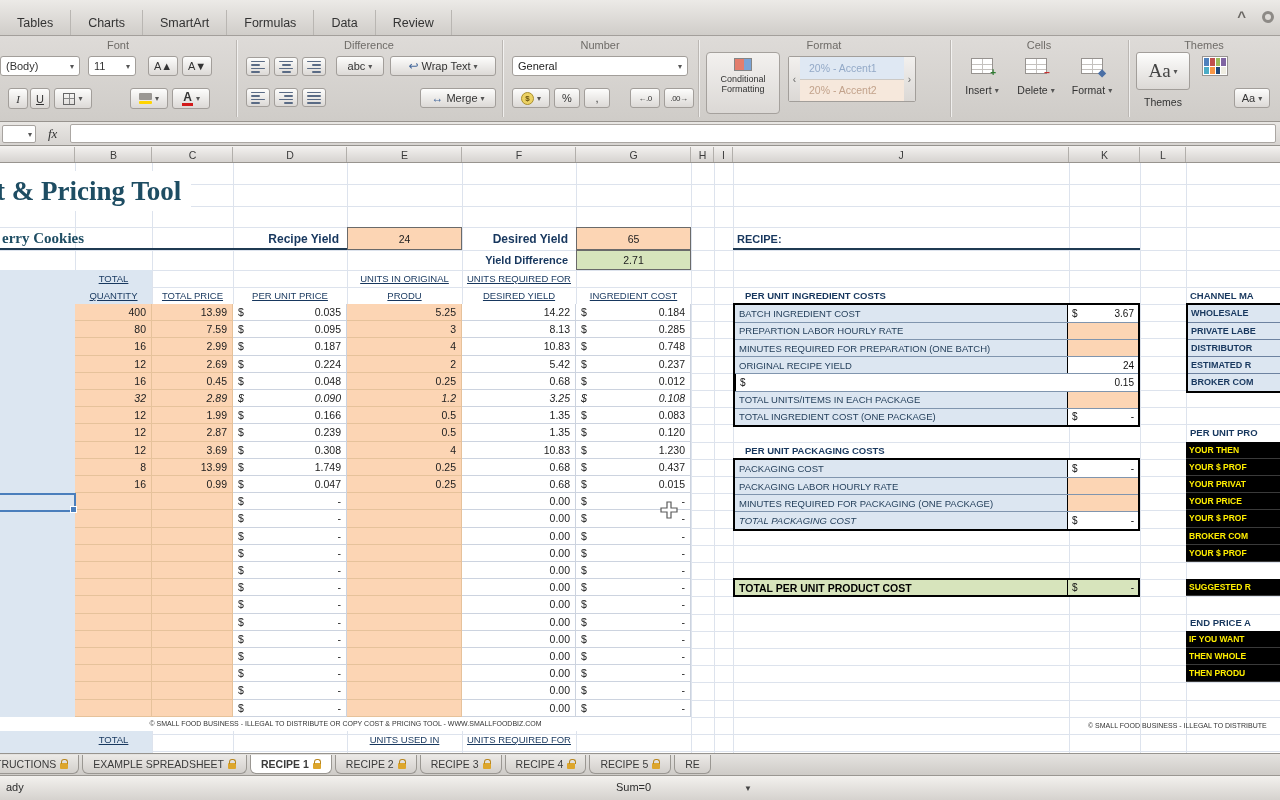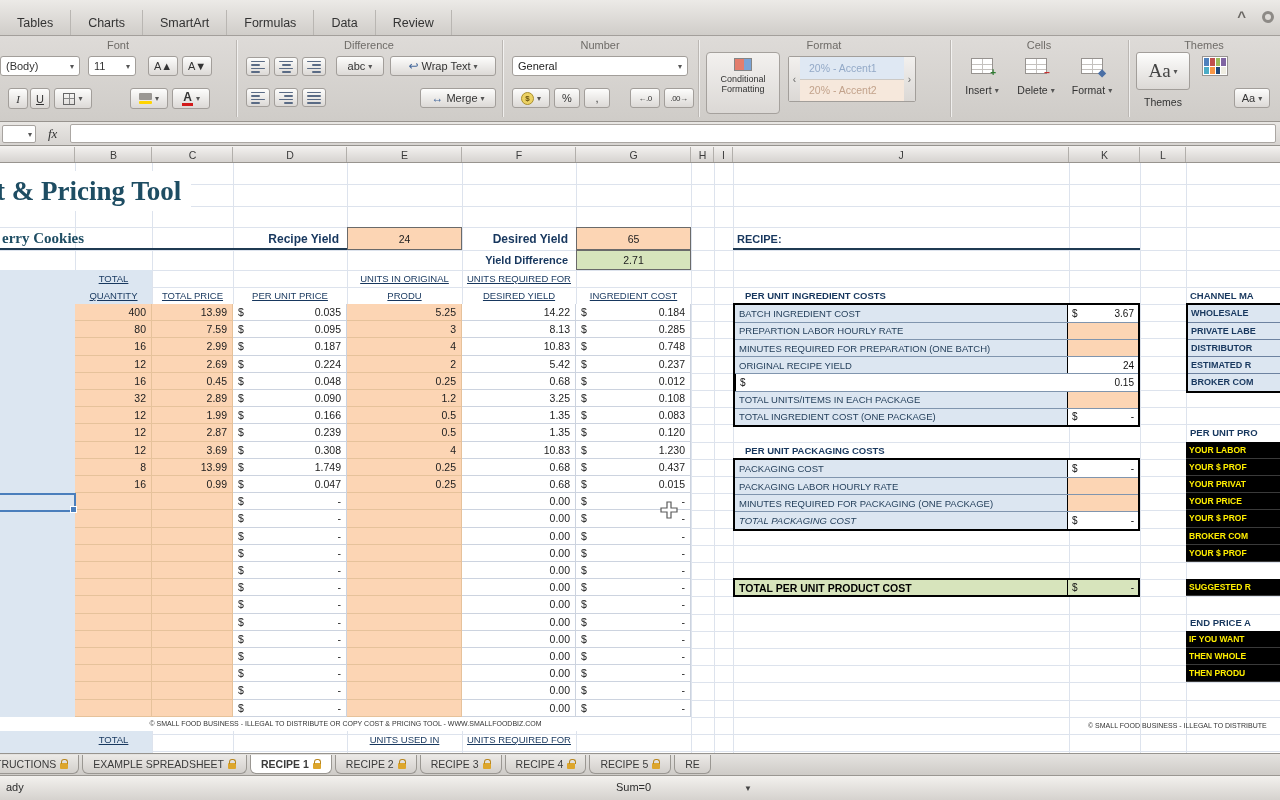--- a/index.html
+++ b/index.html
@@ -520,21 +520,21 @@
             <span>$</span>
             <span>0.048</span>
           </div>
           <div class="cell or num" style="width: 115px;">0.25</div>
           <div class="cell num" style="width: 114px;">0.68</div>
           <div class="cell acct" style="width: 115px;">
             <span>$</span>
             <span>0.012</span>
           </div>
         </div>
-        <div class="trow" style="position: absolute; left: 75px; top: 227px; width: 616px; height: 17.2px;">
+        <div class="trow" style="position: absolute; left: 75px; top: 227px; width: 616px; height: 17.2px; font-style: italic;">
           <div class="cell or num" style="width: 77px;">32</div>
           <div class="cell or num" style="width: 81px;">2.89</div>
           <div class="cell acct" style="width: 114px;">
             <span>$</span>
             <span>0.090</span>
           </div>
           <div class="cell or num" style="width: 115px;">1.2</div>
           <div class="cell num" style="width: 114px;">3.25</div>
           <div class="cell acct" style="width: 115px;">
             <span>$</span>
@@ -896,21 +896,21 @@
     <div class="secthead" style="left:1190px;top:450.6px;height:17.2px">END PRICE A</div>
     <div id="fartables">
         <div class="ftable" style="position: absolute; left: 1186px; top: 139.6px; width: 94px; height: 90px;">
           <div class="frow first">WHOLESALE</div>
           <div class="frow">PRIVATE LABE</div>
           <div class="frow">DISTRIBUTOR</div>
           <div class="frow">ESTIMATED R</div>
           <div class="frow">BROKER COM</div>
         </div>
         <div class="btable" style="position: absolute; left: 1186px; top: 278.6px; width: 94px; height: 120.4px;">
-          <div class="brow">YOUR LABOR</div>
+          <div class="brow">YOUR THEN</div>
           <div class="brow">YOUR $ PROF</div>
           <div class="brow">YOUR PRIVAT</div>
           <div class="brow">YOUR PRICE</div>
           <div class="brow">YOUR $ PROF</div>
           <div class="brow">BROKER COM</div>
           <div class="brow">YOUR $ PROF</div>
         </div>
         <div class="btable" style="position: absolute; left: 1186px; top: 416.2px; width: 94px; height: 17.2px;">
           <div class="brow">SUGGESTED R</div>
         </div>

